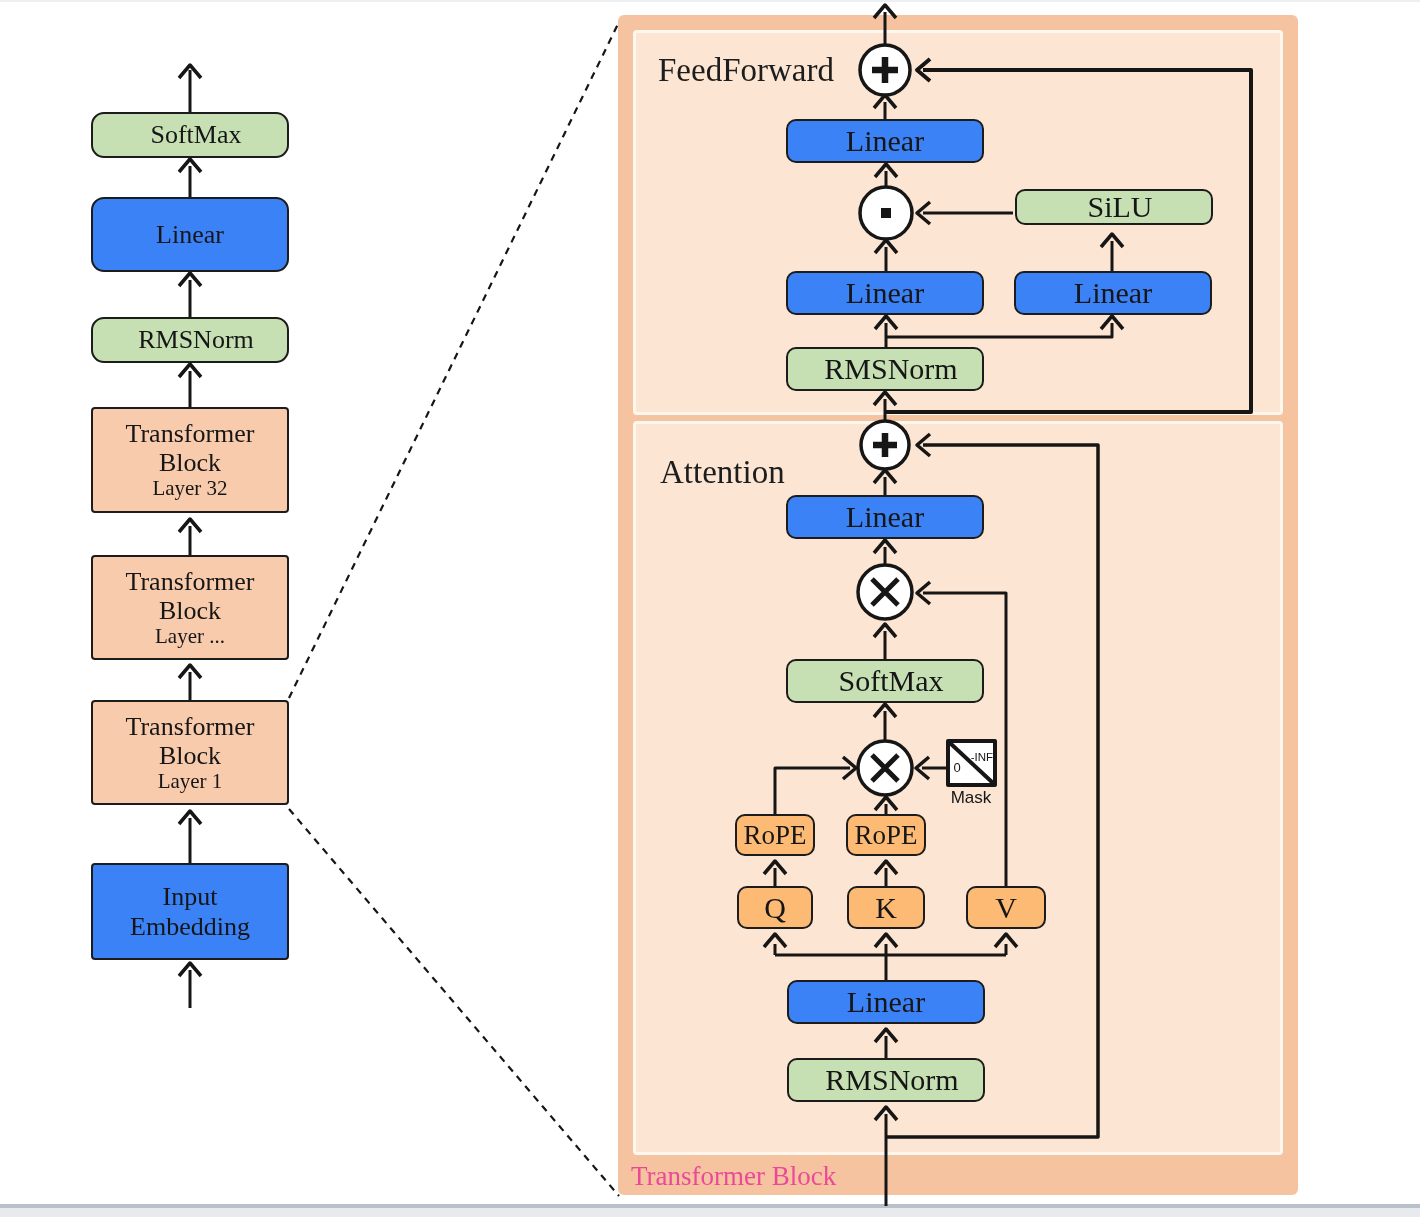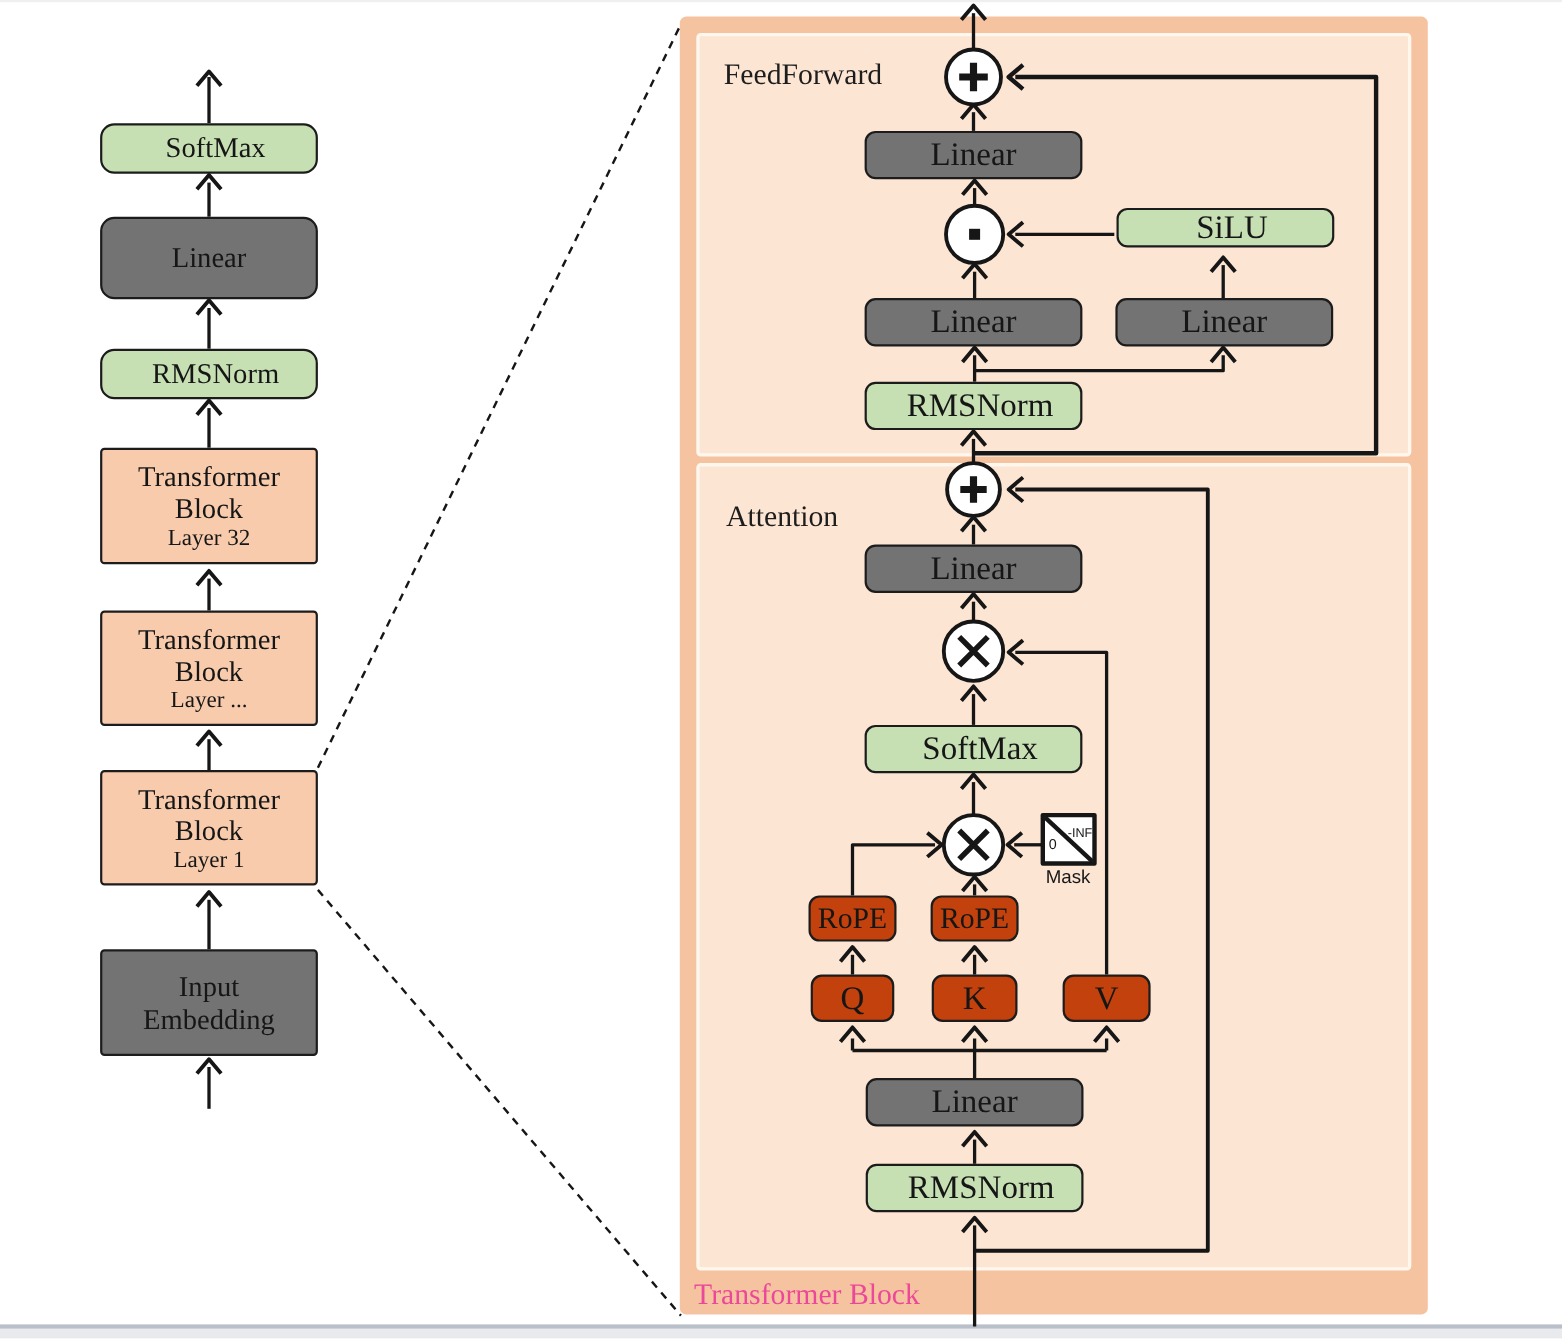--- a/index.html
+++ b/index.html
@@ -20,27 +20,27 @@
 
   svg.wires{position:absolute;left:0;top:0;z-index:3;}
 
   .box{
     position:absolute;z-index:4;box-sizing:border-box;
     border:2.5px solid #1c1c1c;border-radius:10px;
     display:flex;flex-direction:column;align-items:center;justify-content:center;
     text-align:center;line-height:1.12;font-size:30px;
   }
   .green{background:#c6e0b4;padding-left:12px;}
-  .blue{background:#737373;}
-  .blue2{background:#c2410c;}
+  .blue{background:#3b82f6;}
+  .blue2{background:#fdba74;}
   .orange{background:#f8cbad;}
   .lcol{font-size:26px;border-radius:13px;}
   .bigblock{border-radius:4px;}
   .sub{font-size:21px;}
-  .seclabel{position:absolute;z-index:4;font-size:27px;color:#1d1d1d;}
+  .seclabel{position:absolute;z-index:4;font-size:33px;color:#1d1d1d;}
   #tb-title{position:absolute;z-index:4;left:631px;top:1161px;font-size:27px;color:#ec4899;}
 </style>
 </head>
 <body>
 
 <div id="stage">
 
   <div class="edge" id="edge-top"></div>
   <div class="edge" id="edge-bottom-line"></div>
   <div class="edge" id="edge-bottom-pale"></div>

